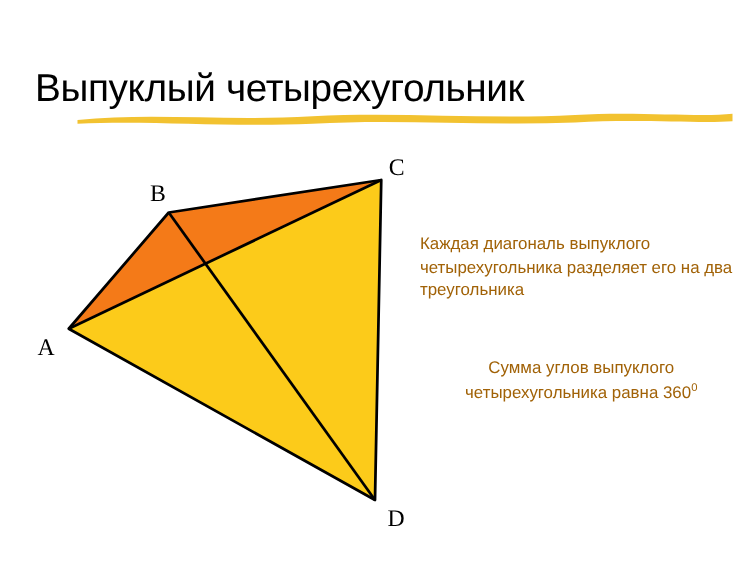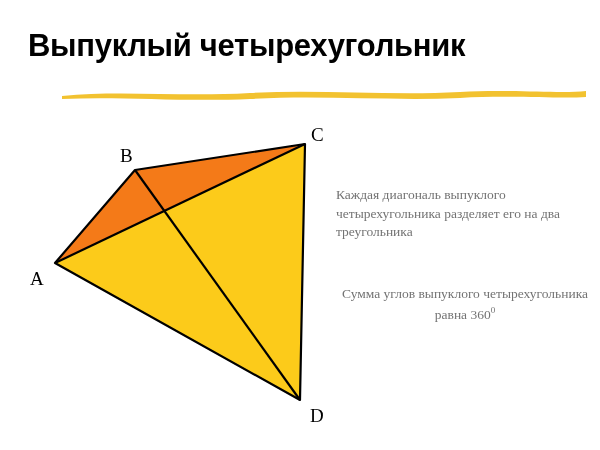--- a/index.html
+++ b/index.html
@@ -18,23 +18,23 @@
     position: absolute;
     left: 0;
     top: 0;
     width: 600px;
     height: 450px;
     background: #ffffff;
   }
   #title {
     position: absolute;
     left: 28px;
-    top: 28px;
+    top: 53px;
     font-family: "Liberation Sans", sans-serif;
-    font-weight: bold;
+    font-weight: normal;
     font-size: 31px;
     color: #000000;
     letter-spacing: -0.3px;
     white-space: nowrap;
   }
   #title-underline {
     position: absolute;
     left: 60px;
     top: 88px;
     width: 528px;
@@ -53,23 +53,23 @@
     font-size: 19px;
     color: #000000;
   }
   #label-A { left: 30px; top: 268px; }
   #label-B { left: 120px; top: 145px; }
   #label-C { left: 311px; top: 124px; }
   #label-D { left: 310px; top: 405px; }
 
   .textblock {
     position: absolute;
-    font-family: Liberation Serif, serif;
+    font-family: Liberation Sans, sans-serif;
     font-size: 13.5px;
-    color: #737373;
+    color: #a16207;
     line-height: 1.38;
   }
   #text-1 {
     left: 336px;
     top: 186px;
     width: 250px;
   }
   #text-2 {
     left: 342px;
     top: 285px;

